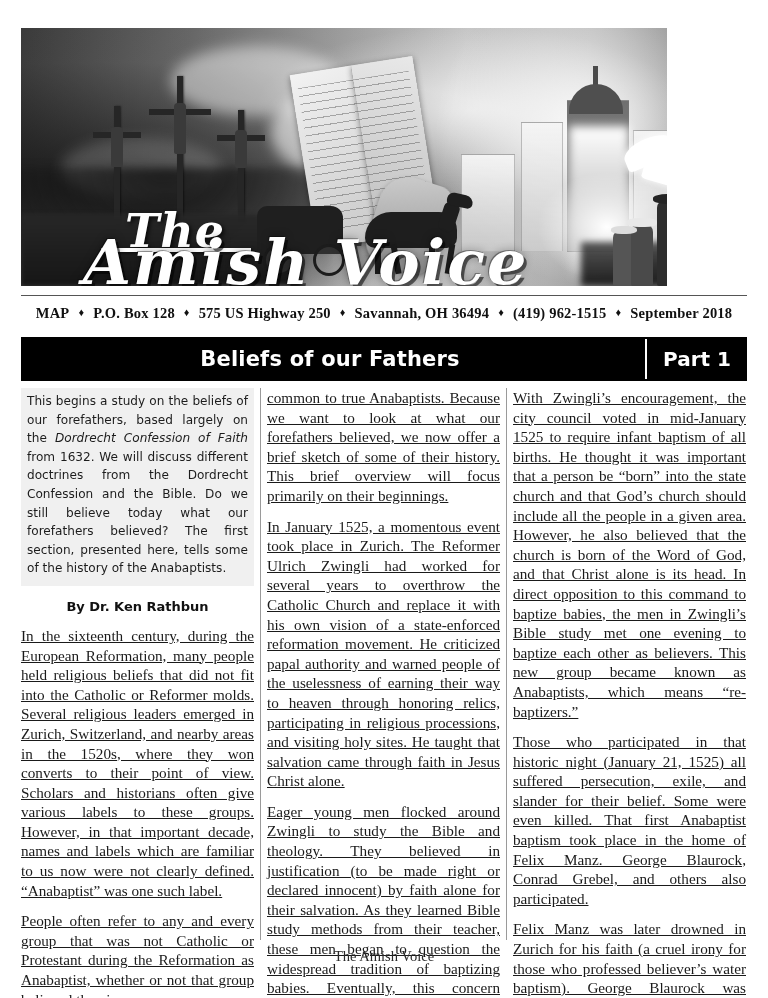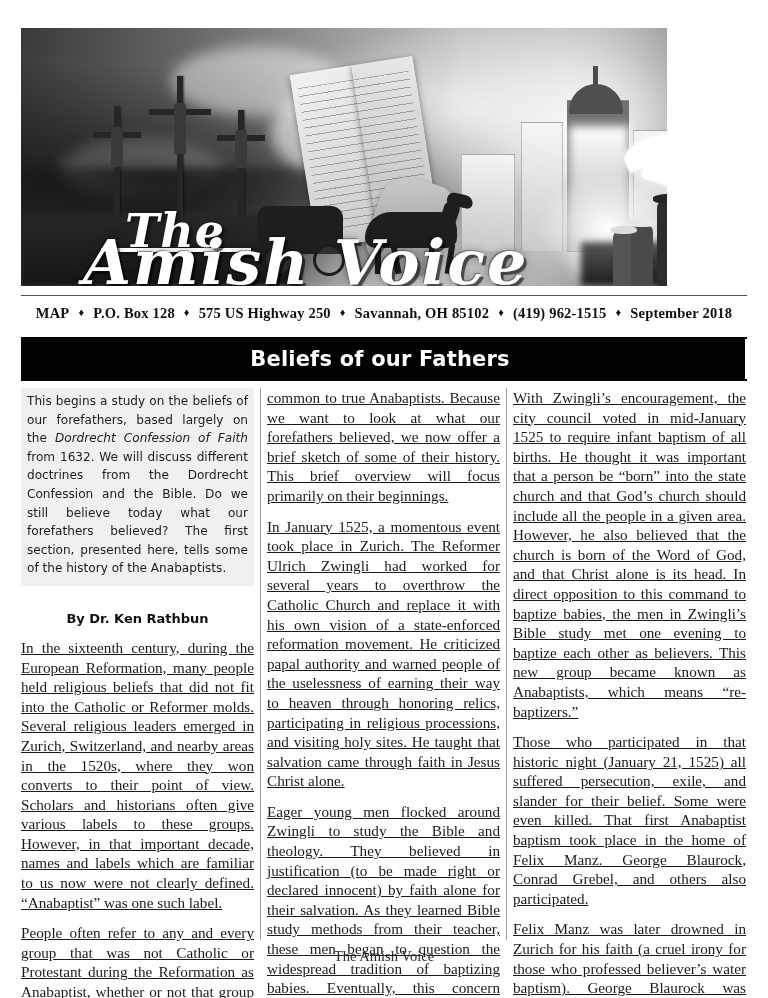--- a/index.html
+++ b/index.html
@@ -423,21 +423,21 @@
     left: 6px;
     top: 0;
     width: 1px;
     height: 100%;
     background: #9a9a9a;
   }
 
   .intro-box {
     background: #f0f0f0;
     padding: 4px 6px 8px 6px;
-    margin: 0 0 24px 0;
+    margin: 0 0 12px 0;
   }
   .intro-box p {
     margin: 0;
     font-family: "DejaVu Sans", "Liberation Sans", sans-serif;
     font-size: 12.1px;
     line-height: 18.6px;
     text-align: justify;
     color: #1c1c1c;
   }
   .intro-box em { font-style: italic; }
@@ -579,30 +579,31 @@
 
   <div class="rule-top"></div>
 
   <div class="contact-bar">
     <span>MAP</span>
     <span class="sep">♦</span>
     <span>P.O. Box 128</span>
     <span class="sep">♦</span>
     <span>575 US Highway 250</span>
     <span class="sep">♦</span>
-    <span>Savannah, OH 85102</span>
+    <span>Savannah, OH 36494</span>
     <span class="sep">♦</span>
     <span>(419) 962-1515</span>
     <span class="sep">♦</span>
     <span>September 2018</span>
   </div>
 
   <div class="title-bar">
     <div class="title-main">Beliefs of our Fathers</div>
     <div class="title-div"></div>
+    <div class="title-part">Part 1</div>
   </div>
 
   <div class="cols">
 
     <div class="col">
       <div class="intro-box">
         <p><span>This begins a study on the beliefs of our forefathers, based largely on the </span><em>Dordrecht Confession of Faith</em><span> from 1632. We will discuss different doctrines from the Dordrecht Confession and the Bible. Do we still believe today what our forefathers believed?  The first section, presented here, tells some of the history of the Anabaptists.</span></p>
       </div>
       <div class="sec-sub">By Dr. Ken Rathbun</div>
       <p class="body-p">In the sixteenth century, during the European Reformation, many people held religious beliefs that did not fit into the Catholic or Reformer molds. Several religious leaders emerged in Zurich, Switzerland, and nearby areas in the 1520s, where they won converts to their point of view. Scholars and historians often give various labels to these groups. However, in that important decade, names and labels which are familiar to us now were not clearly defined. “Anabaptist” was one such label.</p>

